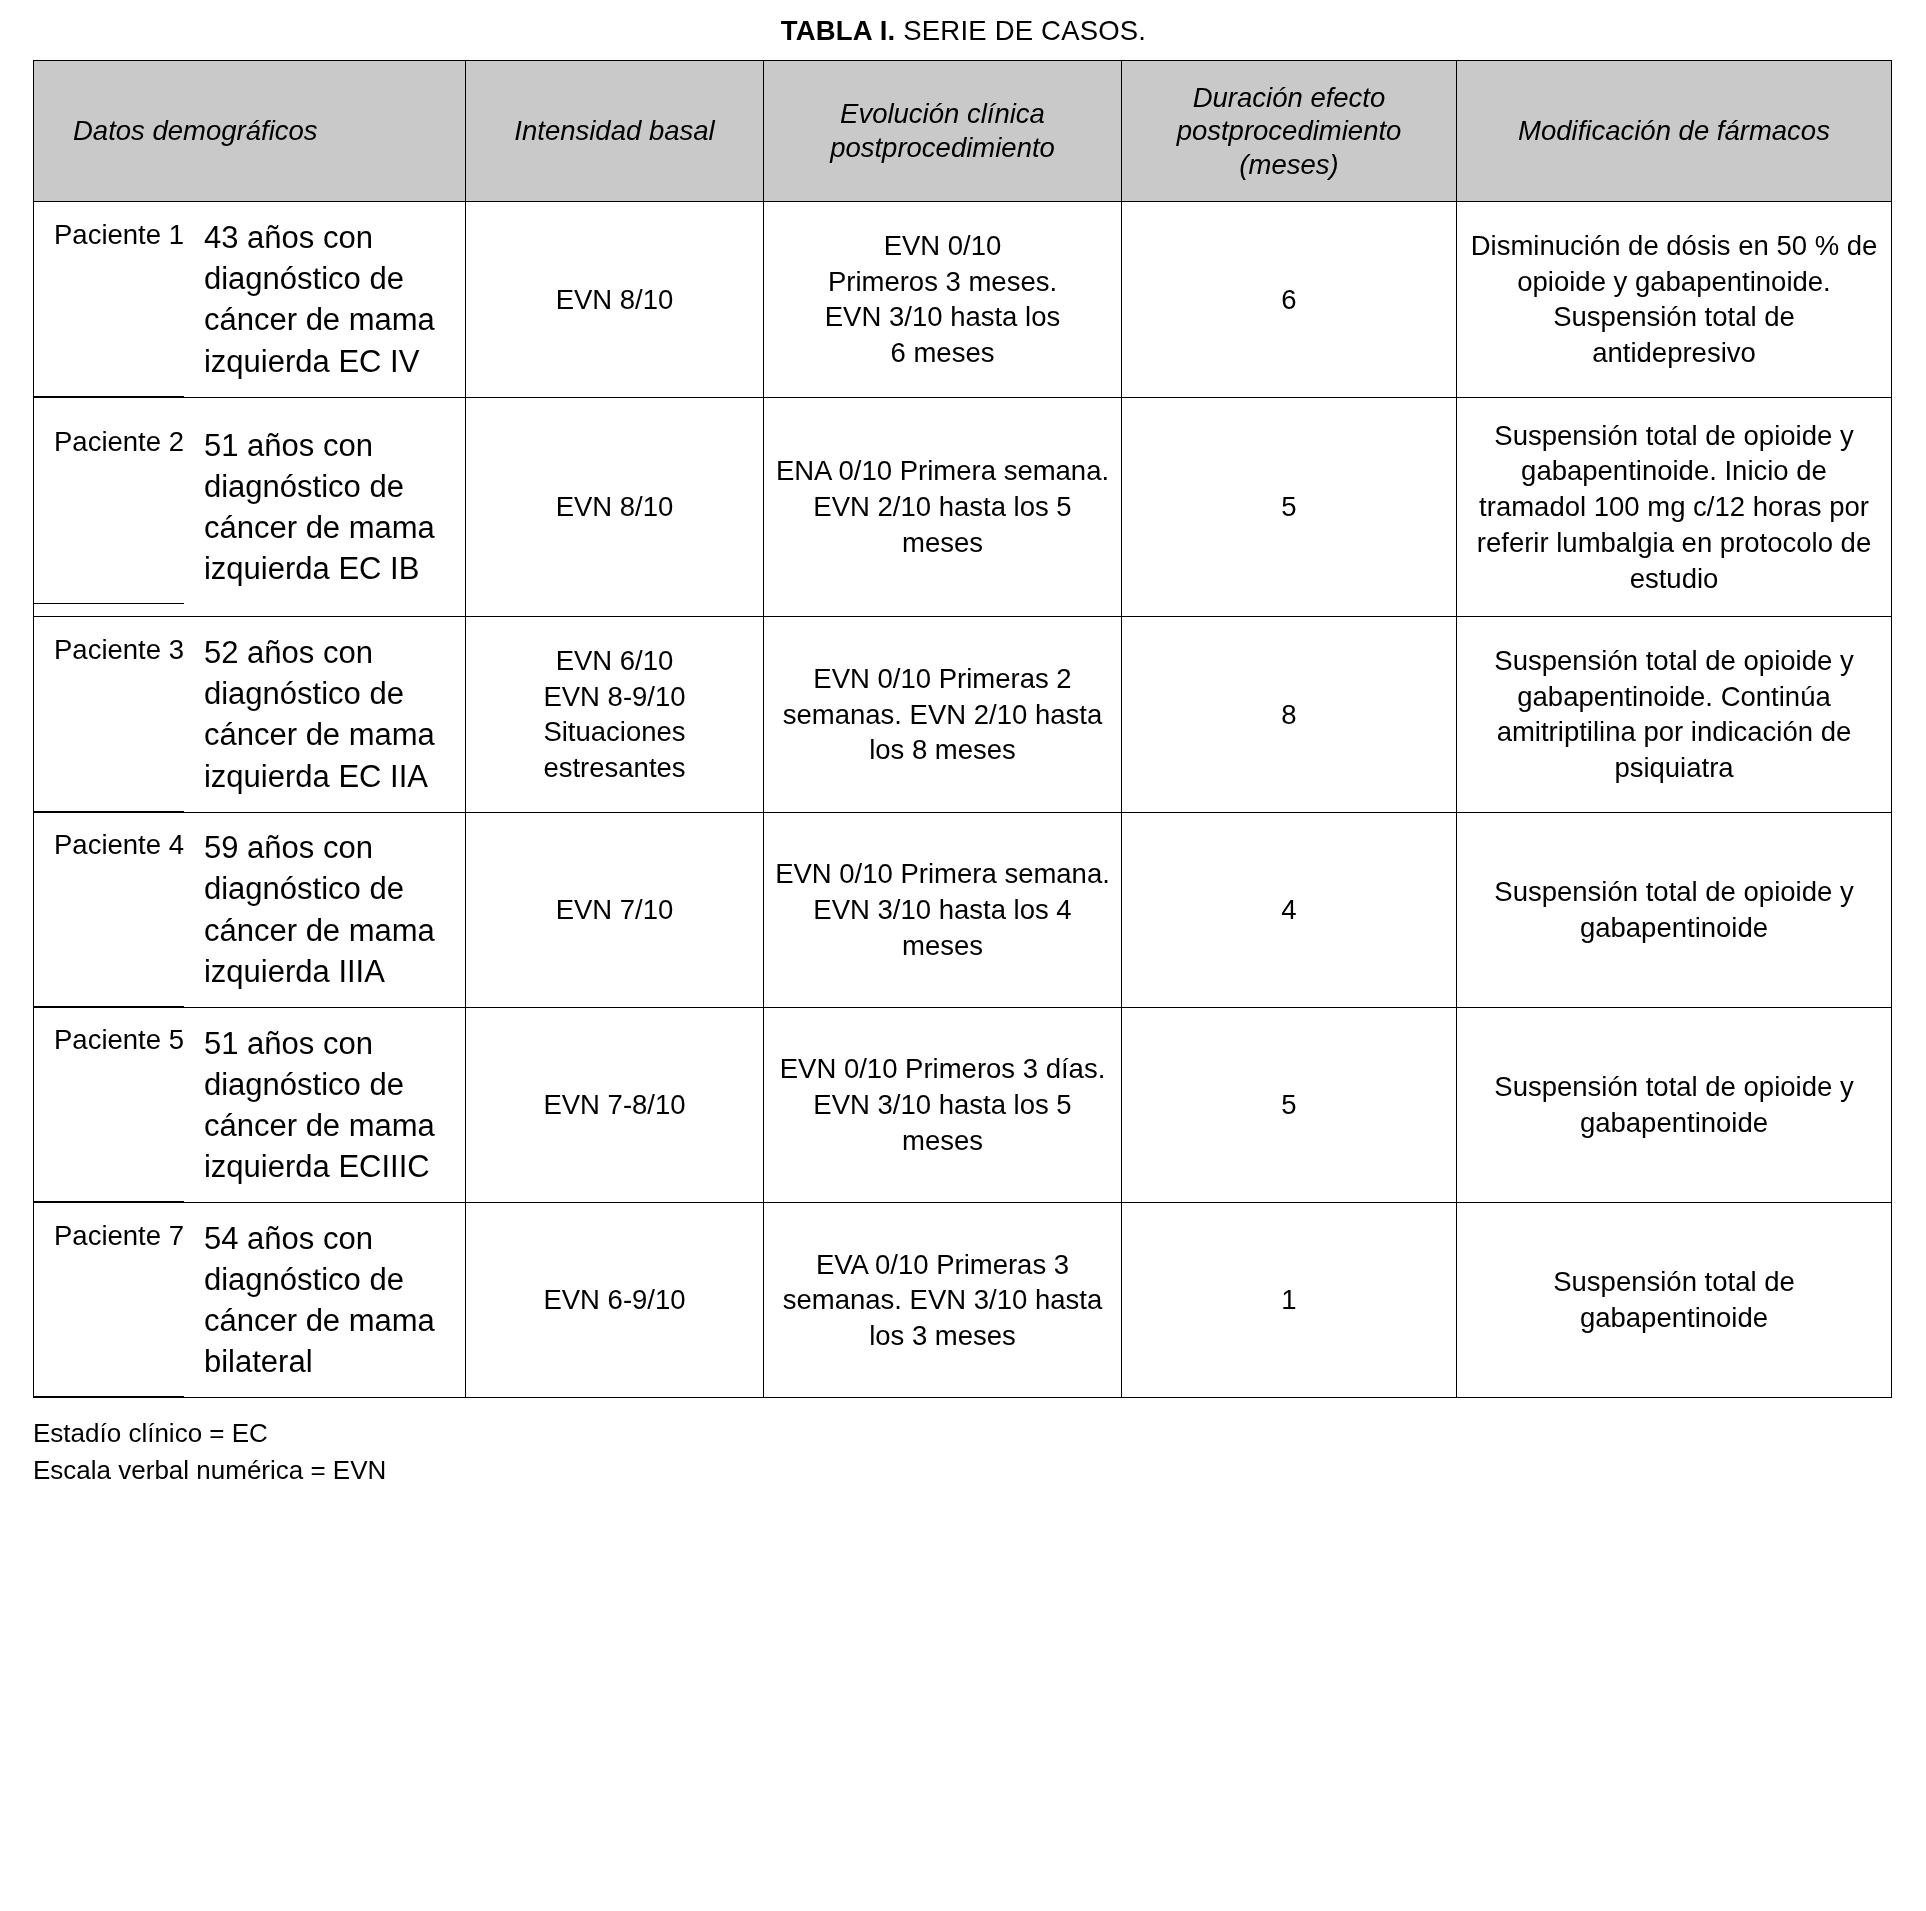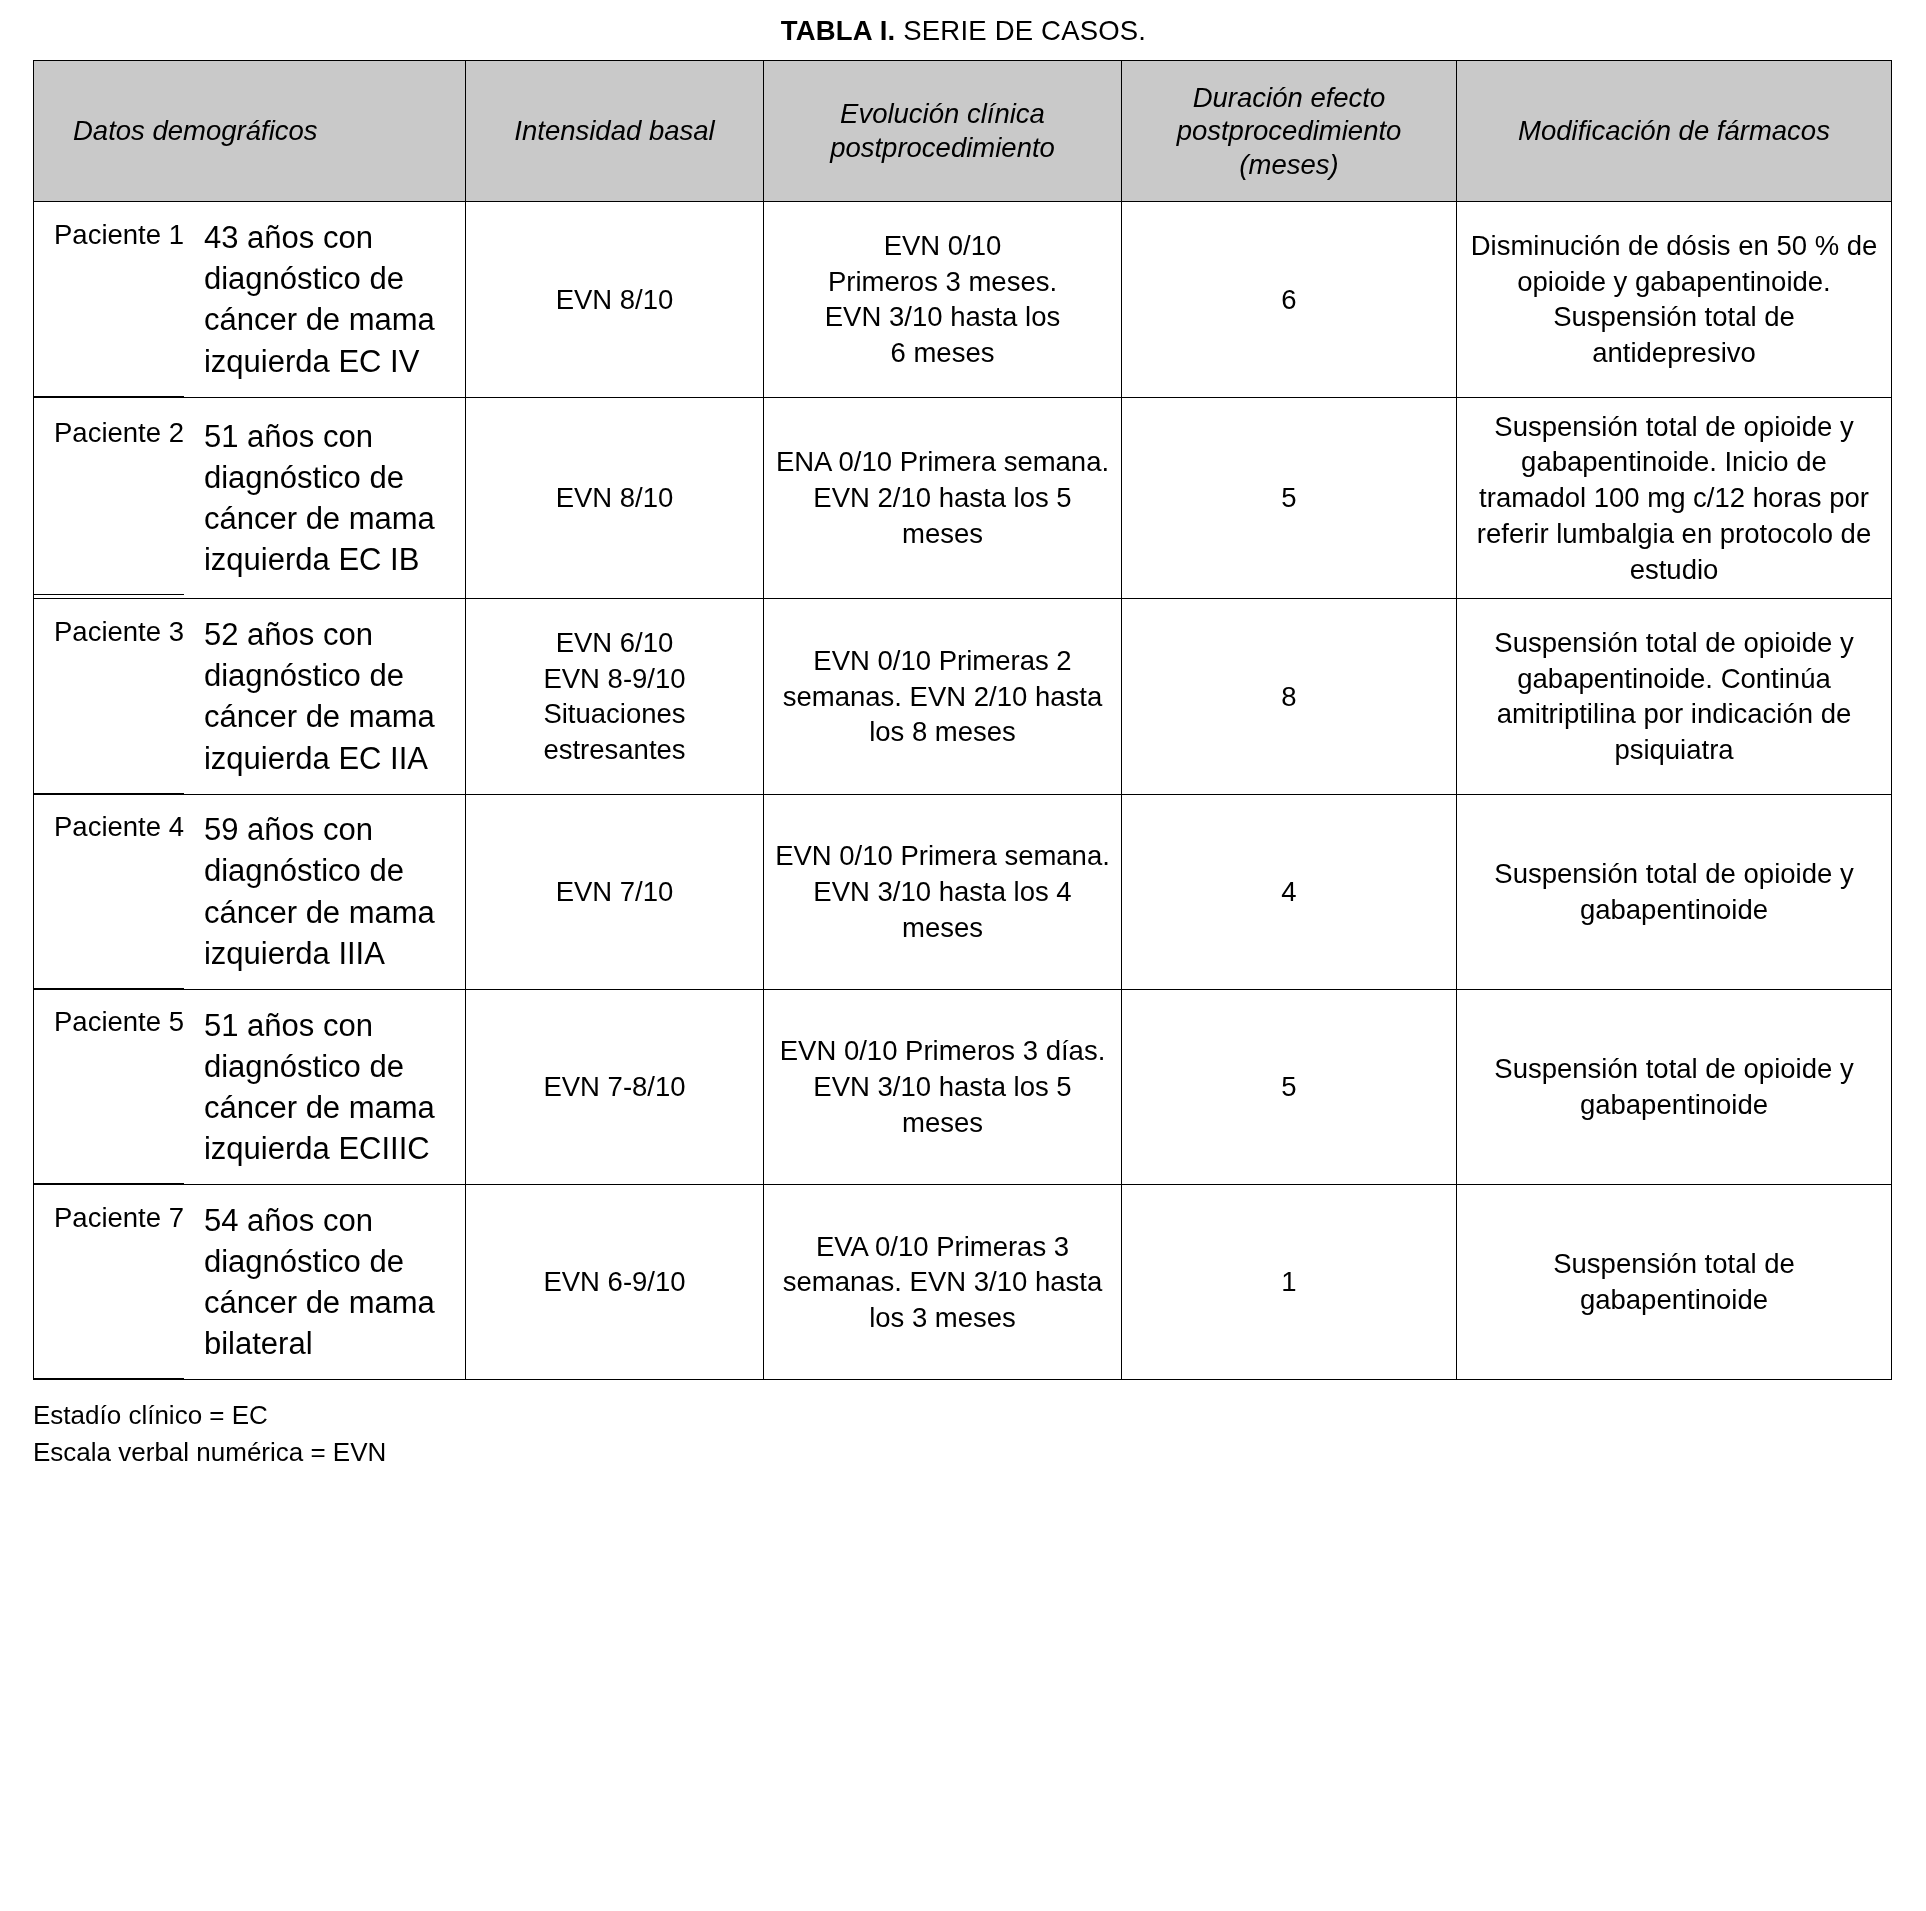--- a/index.html
+++ b/index.html
@@ -54,21 +54,21 @@
     text-align: center;
   }
   thead th.demog {
     text-align: left;
     padding-left: 39px;
   }
   td.center {
     text-align: center;
     font-size: 27.5px;
     line-height: 1.3;
-    padding: 11px 11px;
+    padding: 20px 11px;
   }
   td.demog-cell {
     padding: 0;
     vertical-align: top;
   }
   .demog-inner {
     display: flex;
     flex-direction: row;
     height: 100%;
   }

